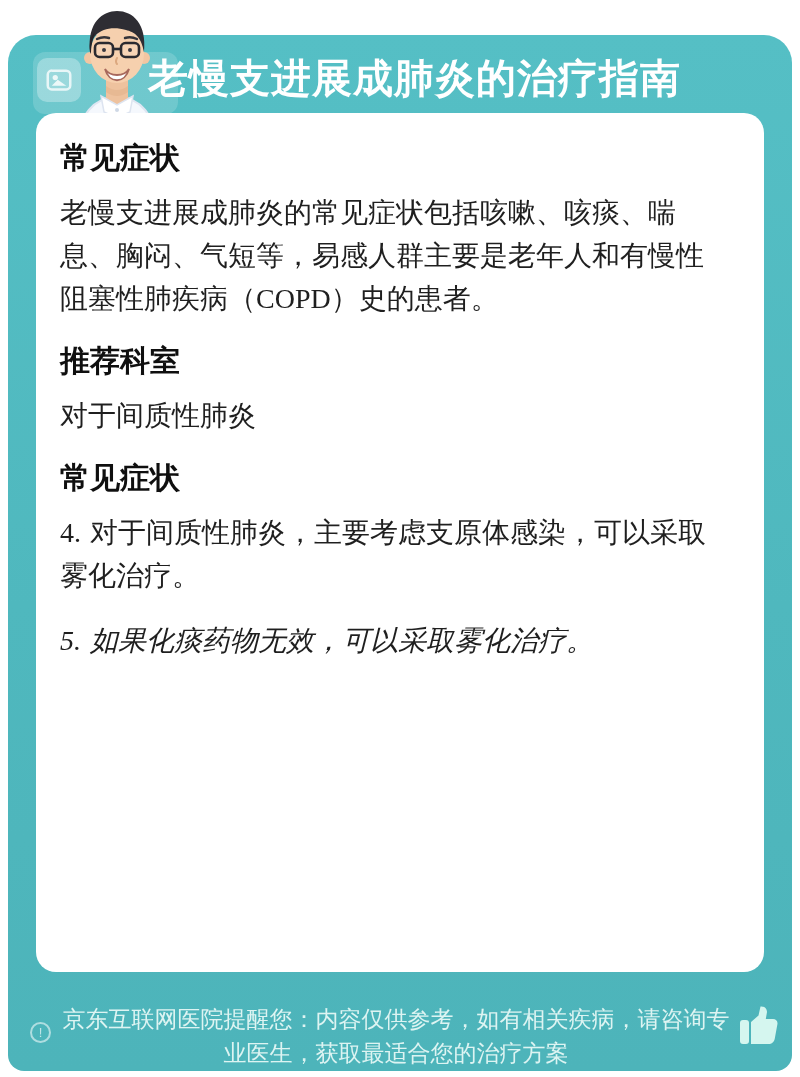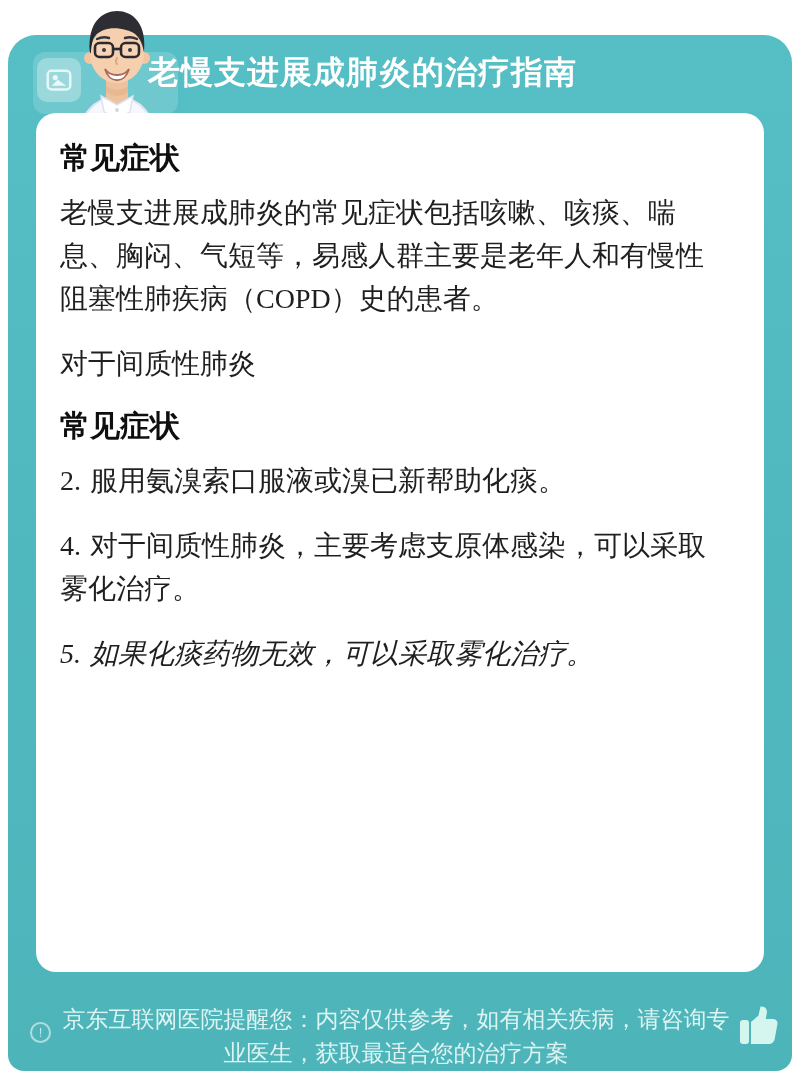--- a/index.html
+++ b/index.html
@@ -12,21 +12,21 @@
   .header { position:relative; height:78px; }
   .chip { position:absolute; left:25px; top:17px; width:145px; height:62px;
           background:rgba(255,255,255,0.16); border-radius:12px; }
   .badge { position:absolute; left:29px; top:23px; width:44px; height:44px;
            background:rgba(255,255,255,0.30); border-radius:10px;
            display:flex; align-items:center; justify-content:center; }
   .badge svg { width:30px; height:30px; opacity:.9; }
   .avatar { position:absolute; left:46px; top:-29px; width:126px; height:142px; z-index:2; }
   .title { position:absolute; left:140px; top:16px; z-index:1;
            font-family:"Liberation Sans", sans-serif;
-           font-size:32px; font-weight:bold; color:#ffffff; letter-spacing:1px;
+           font-size:40px; font-weight:bold; color:#ffffff; letter-spacing:1px;
            white-space:nowrap; }
   
   .card { position:relative; z-index:3; margin:0 28px; height:859px;
           background:#ffffff; border-radius:20px; padding:26px 26px 20px 24px;
           overflow:hidden; }
   .card h2 { font-family:"Liberation Sans", sans-serif;
              font-size:30px; line-height:38px; font-weight:800; color:#0f0f0f;
              margin:0 0 14px 0; }
   .card p { font-size:28px; line-height:43px; color:#1f1f1f; margin:0 15px 22px 0; }
   .card p .num { margin-right:9px; }
@@ -91,24 +91,24 @@
       <path d="M51 63 C56 71 70 71 75 63 C71 78 55 78 51 63 Z" fill="#ffffff" stroke="#a8685c" stroke-width="1.8"></path>
     </svg>
 
     <div class="title">老慢支进展成肺炎的治疗指南</div>
   </div>
 
   <div class="card">
     <h2>常见症状</h2>
     <p>老慢支进展成肺炎的常见症状包括咳嗽、咳痰、喘息、胸闷、气短等，易感人群主要是老年人和有慢性阻塞性肺疾病（COPD）史的患者。</p>
 
+    <h2>推荐科室</h2>
     <p>对于间质性肺炎</p>
 
     <h2>常见症状</h2>
-    <p><span class="num">2.</span><span>服用氨溴索口服液或溴已新帮助化痰。</span></p>
     <p><span class="num">4.</span><span>对于间质性肺炎，主要考虑支原体感染，可以采取雾化治疗。</span></p>
     <p><span class="num">5.</span><span>如果化痰药物无效，可以采取雾化治疗。</span></p>
   </div>
 
   <div class="footer">
     <div class="info-ico">!</div>
     <div class="disclaimer">京东互联网医院提醒您：内容仅供参考，如有相关疾病，请咨询专业医生，获取最适合您的治疗方案</div>
     <button class="thumb">
       <svg viewBox="0 0 42 46">
         <rect x="4" y="18" width="9" height="24" rx="3" fill="#d5f6ef"></rect>

